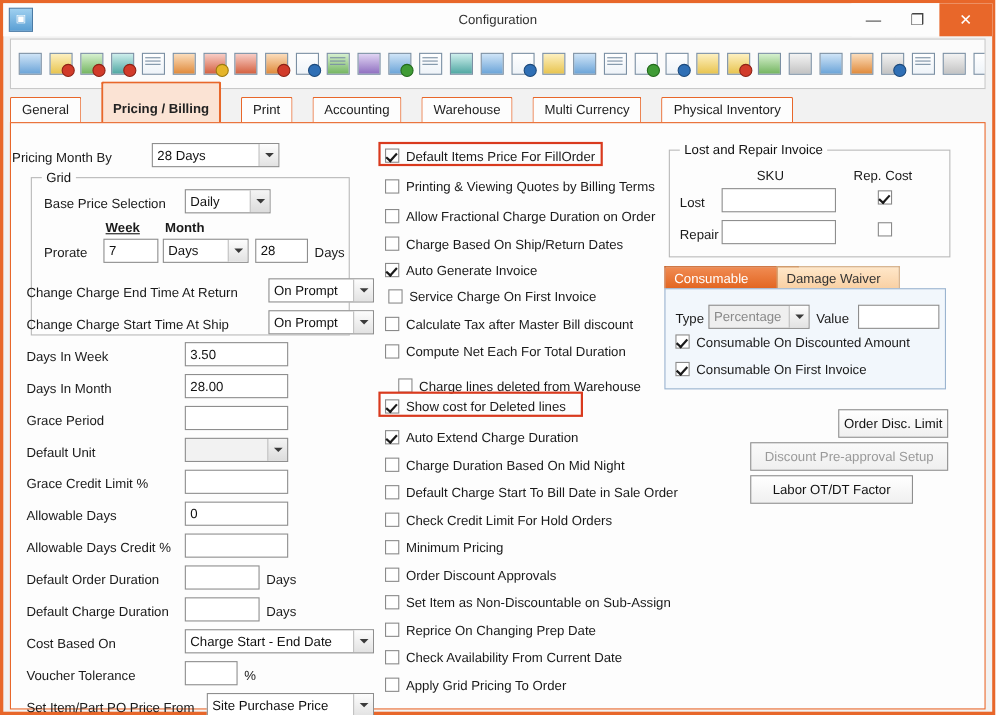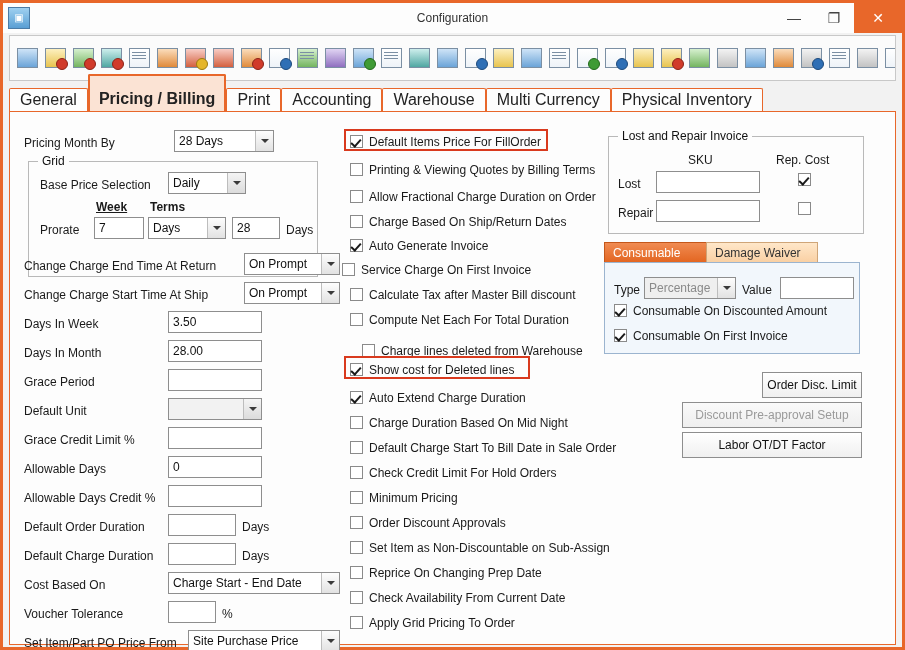--- a/index.html
+++ b/index.html
@@ -127,23 +127,23 @@
     align-items: flex-end;
     height: 24px;
     position: relative;
     z-index: 3;
   }
   .tab {
     border: 1px solid #e8672a;
     border-bottom: none;
     background: #fdfdfd;
     padding: 4px 10px 4px 10px;
-    font-size: 16px;
+    font-size: 12px;
     color: #222;
-    margin-right: 0;
+    margin-right: 18px;
     border-radius: 2px 2px 0 0;
     line-height: 14px;
   }
   .tab.active {
     background: #fbe3d4;
     font-weight: bold;
     border: 2px solid #e8672a;
     border-bottom: none;
     padding: 16px 9px 5px 9px;
   }
@@ -427,36 +427,36 @@
     <div class="tab active">Pricing / Billing</div>
     <div class="tab">Print</div>
     <div class="tab">Accounting</div>
     <div class="tab">Warehouse</div>
     <div class="tab">Multi Currency</div>
     <div class="tab">Physical Inventory</div>
   </div>
 
   <div class="content">
 
-    <div class="lbl" style="left:14px; top:24px;">Pricing Month By</div>
-    <div class="combo" style="left:128px; top:18px; width:100px;margin-left:36px;">
+    <div class="lbl" style="left:1px; top:24px;">Pricing Month By</div>
+    <div class="combo" style="left:128px; top:18px; width:116px;">
       <span>28 Days</span>
       <span class="arrow"></span>
     </div>
 
-    <div class="group" style="left:18px; top:49px; width:290px; height:116px;">
+    <div class="group" style="left:18px; top:49px; width:290px; height:144px;">
       <div class="g-title">Grid</div>
     </div>
     <div class="lbl" style="left:30px; top:66px;">Base Price Selection</div>
     <div class="combo flat" style="left:158px; top:60px; width:78px;">
       <span>Daily</span>
       <span class="arrow"></span>
     </div>
     <div class="lbl underline-hdr" style="left:86px; top:88px;">Week</div>
-    <div class="lbl" style="left:140px; top:88px; font-weight:bold;">Terms</div>
+    <div class="lbl" style="left:140px; top:88px; font-weight:bold;">Month</div>
     <div class="lbl" style="left:30px; top:111px;">Prorate</div>
     <div class="txtbox" style="left:84px; top:105px; width:50px;">7</div>
     <div class="combo" style="left:138px; top:105px; width:78px;">
       <span>Days</span>
       <span class="arrow"></span>
     </div>
     <div class="txtbox" style="left:222px; top:105px; width:48px;">28</div>
     <div class="lbl" style="left:276px; top:111px;">Days</div>
 
     <div class="lbl" style="left:14px; top:147px;">Change Charge End Time At Return</div>
@@ -519,21 +519,21 @@
       <span class="arrow"></span>
     </div>
 
     <div class="chk on" style="left:340px; top:23px;">Default Items Price For FillOrder</div>
     <div class="highlight-box" style="left:334px; top:17px; width:204px; height:22px;"></div>
 
     <div class="chk" style="left:340px; top:51px;">Printing &amp; Viewing Quotes by Billing Terms</div>
     <div class="chk" style="left:340px; top:78px;">Allow Fractional Charge Duration on Order</div>
     <div class="chk" style="left:340px; top:103px;">Charge Based On Ship/Return Dates</div>
     <div class="chk on" style="left:340px; top:127px;">Auto Generate Invoice</div>
-    <div class="chk" style="left:332px; top:151px;">Service Charge On First Invoice</div>
+    <div class="chk" style="left:343px; top:151px;">Service Charge On First Invoice</div>
     <div class="chk" style="left:340px; top:176px;">Calculate Tax after Master Bill discount</div>
     <div class="chk" style="left:340px; top:201px;">Compute Net Each For Total Duration</div>
     <div class="chk" style="left:340px; top:232px;margin-left:12px;">Charge lines deleted from Warehouse</div>
 
     <div class="chk on" style="left:340px; top:251px;">Show cost for Deleted lines</div>
     <div class="highlight-box" style="left:334px; top:244px; width:186px; height:23px;"></div>
 
     <div class="chk on" style="left:340px; top:279px;">Auto Extend Charge Duration</div>
     <div class="chk" style="left:340px; top:304px;">Charge Duration Based On Mid Night</div>
     <div class="chk" style="left:340px; top:329px;">Default Charge Start To Bill Date in Sale Order</div>
@@ -567,16 +567,16 @@
       <span>Percentage</span>
       <span class="arrow"></span>
     </div>
     <div class="lbl" style="left:732px; top:171px;">Value</div>
     <div class="txtbox" style="left:770px; top:165px; width:74px;"></div>
     <div class="chk on" style="left:604px; top:192px;">Consumable On Discounted Amount</div>
     <div class="chk on" style="left:604px; top:217px;">Consumable On First Invoice</div>
 
     <div class="btn" style="left:752px; top:260px; width:100px;">Order Disc. Limit</div>
     <div class="btn disabled" style="left:672px; top:290px; width:180px;">Discount Pre-approval Setup</div>
-    <div class="btn" style="left:672px; top:320px; width:180px;">Labor OT/DT Factor</div>
+    <div class="btn" style="left:672px; top:320px; width:148px;">Labor OT/DT Factor</div>
 
   </div>
 </div>
 
 </body></html>

